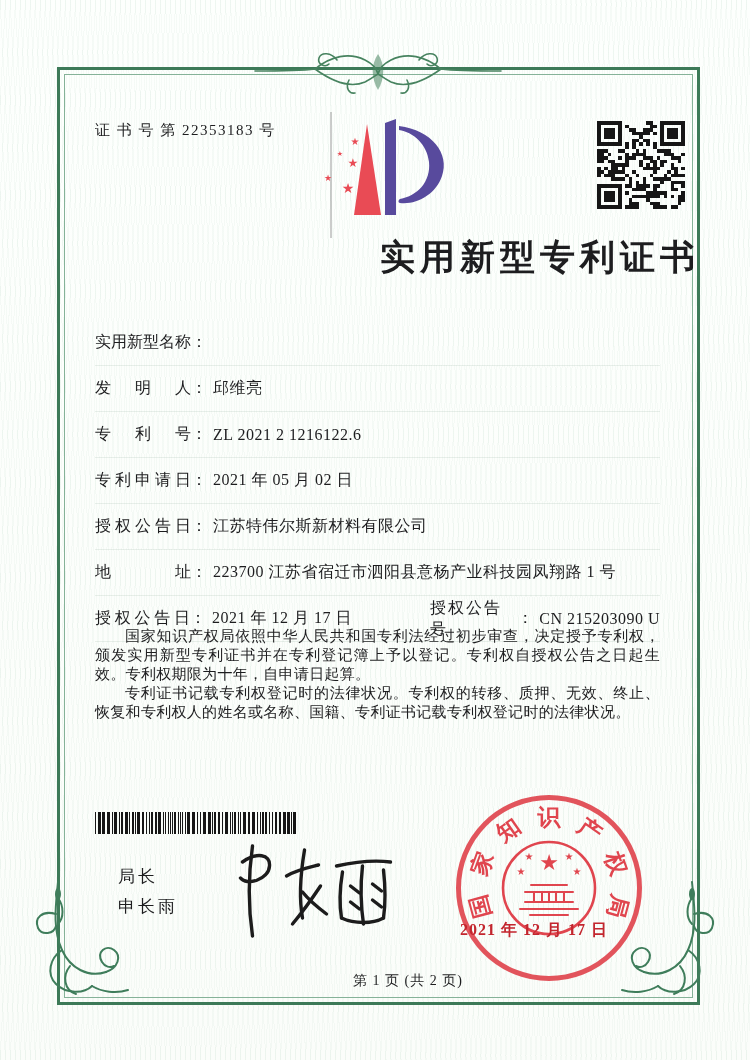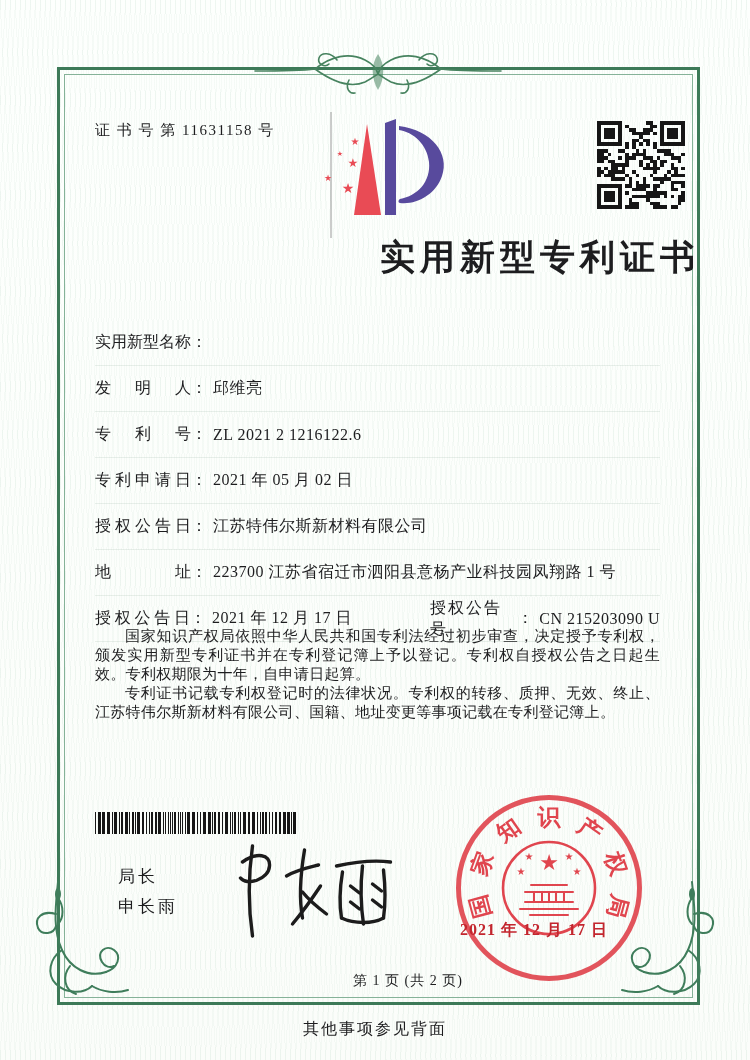--- a/index.html
+++ b/index.html
@@ -118,21 +118,21 @@
         <path d="M50,70 C38,78 34,94 44,104 C54,114 72,114 80,106"></path>
         <path d="M80,106 C90,112 104,114 116,110"></path>
         <path d="M44,34 C30,30 22,38 26,48 C30,56 42,54 44,46"></path>
         <path d="M58,86 C50,96 52,110 64,114"></path>
         <path d="M46,18 C52,26 52,38 46,44"></path>
       </g>
       <ellipse cx="46" cy="14" rx="3" ry="6" fill="#3f7d5b"></ellipse>
     </g>
   </svg>
 
-  <div class="cert-number">证 书 号 第 11631158 号</div>
+  <div class="cert-number">证 书 号 第 22353183 号</div>
 
   <svg class="logo" width="160" height="130" viewBox="0 0 160 130">
     <line x1="26" y1="2" x2="26" y2="128" stroke="#9a9a9a" stroke-width="1"></line>
     <polygon points="62,14 76,105 49,105" fill="#e94b55"></polygon>
     <polygon points="80,13 91,9 91,105 80,105" fill="#584a9d"></polygon>
     <path d="M94,16 C127,20 145,44 137,66 C131,84 112,95 95,93 C93,93 93,90 95,89 C112,86 126,72 124,52 C122,34 108,22 94,20 Z" fill="#584a9d"></path>
     <g fill="#e94b55" font-size="9" text-anchor="middle">
       <text x="50" y="35" font-size="10">★</text>
       <text x="35" y="46" font-size="7">★</text>
       <text x="48" y="57" font-size="12">★</text>
@@ -484,21 +484,21 @@
       <span class="fgroup2">
         <span class="flabel2">授权公告号</span>
           <span class="fcolon">：</span>
           <span class="fvalue">CN 215203090 U</span>
       </span>
     </div>
   </div>
 
   <div class="paragraphs">
     <p>国家知识产权局依照中华人民共和国专利法经过初步审查，决定授予专利权，颁发实用新型专利证书并在专利登记簿上予以登记。专利权自授权公告之日起生效。专利权期限为十年，自申请日起算。</p>
-    <p>专利证书记载专利权登记时的法律状况。专利权的转移、质押、无效、终止、江苏特伟尔斯新材料有限公司、国籍、地址变更等事项记载在专利登记簿上。</p>
+    <p>专利证书记载专利权登记时的法律状况。专利权的转移、质押、无效、终止、恢复和专利权人的姓名或名称、国籍、专利证书记载专利权登记时的法律状况。</p>
   </div>
 
   <div class="barcode">
     <svg width="205" height="22" viewBox="0 0 205 22">
         <rect x="0" y="0" width="1" height="22"></rect>
         <rect x="3" y="0" width="3" height="22"></rect>
         <rect x="7" y="0" width="3" height="22"></rect>
         <rect x="12" y="0" width="3" height="22"></rect>
         <rect x="17" y="0" width="1" height="22"></rect>
         <rect x="19" y="0" width="3" height="22"></rect>
@@ -610,15 +610,14 @@
       <path d="M-15,4 L-15,14 M15,4 L15,14"></path>
       <path d="M-7,4 L-7,14 M0,4 L0,14 M7,4 L7,14"></path>
       <path d="M-24,14 L24,14"></path>
       <path d="M-29,21 L29,21"></path>
       <path d="M-19,27 L19,27"></path>
     </g>
   </svg>
   <div class="seal-date">2021 年 12 月 17 日</div>
 
   <div class="page-number">第 1 页 (共 2 页)</div>
-  <div class="back-note">其他事项参见背面</div>
 
 </div>
 
 </body></html>

